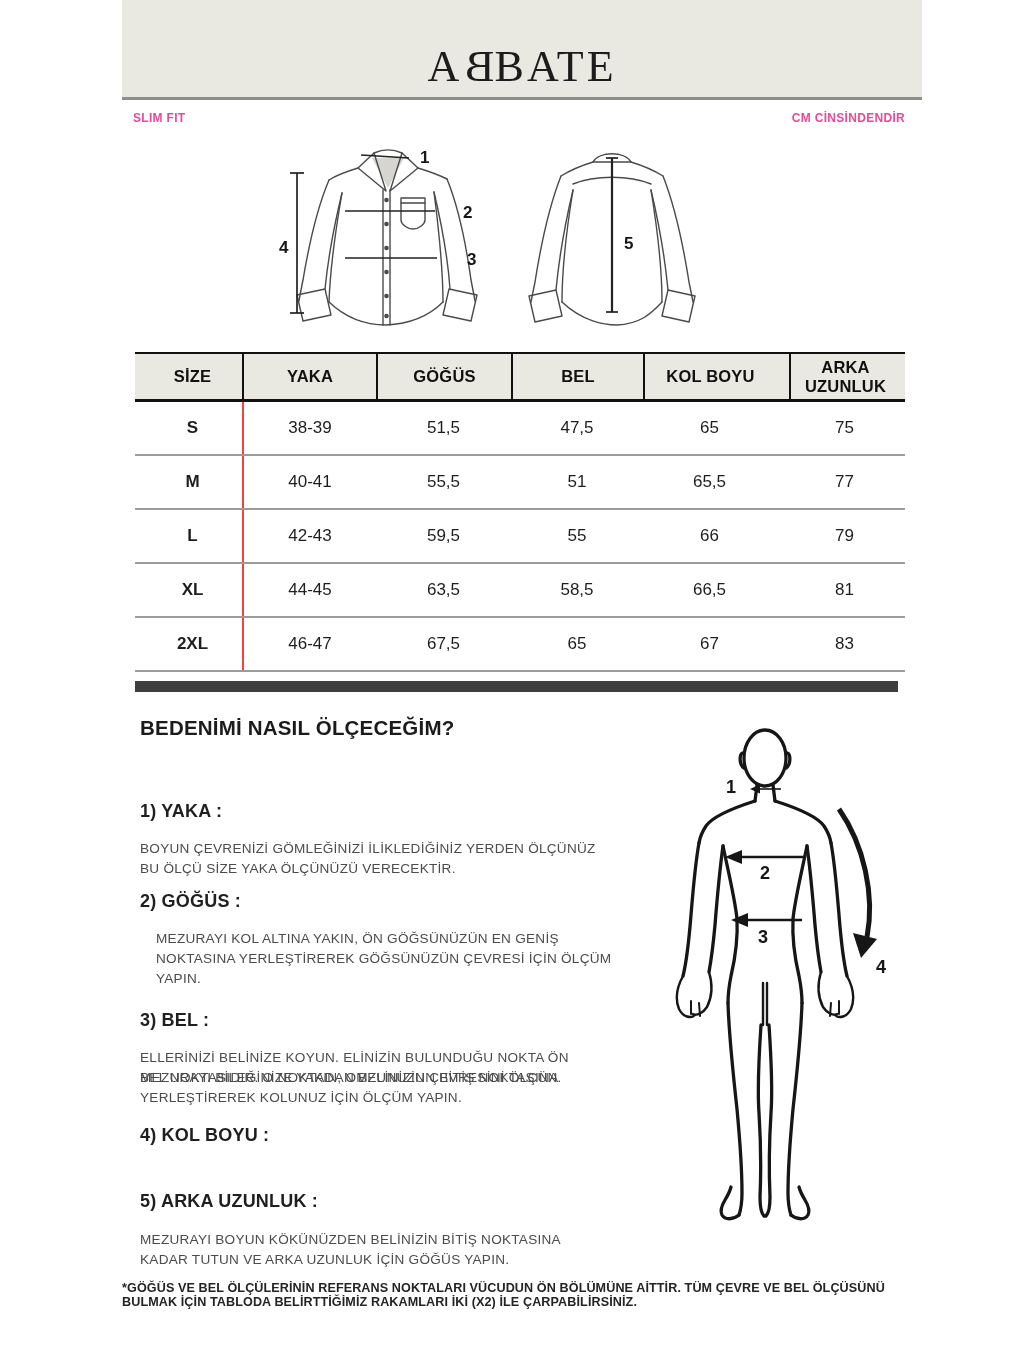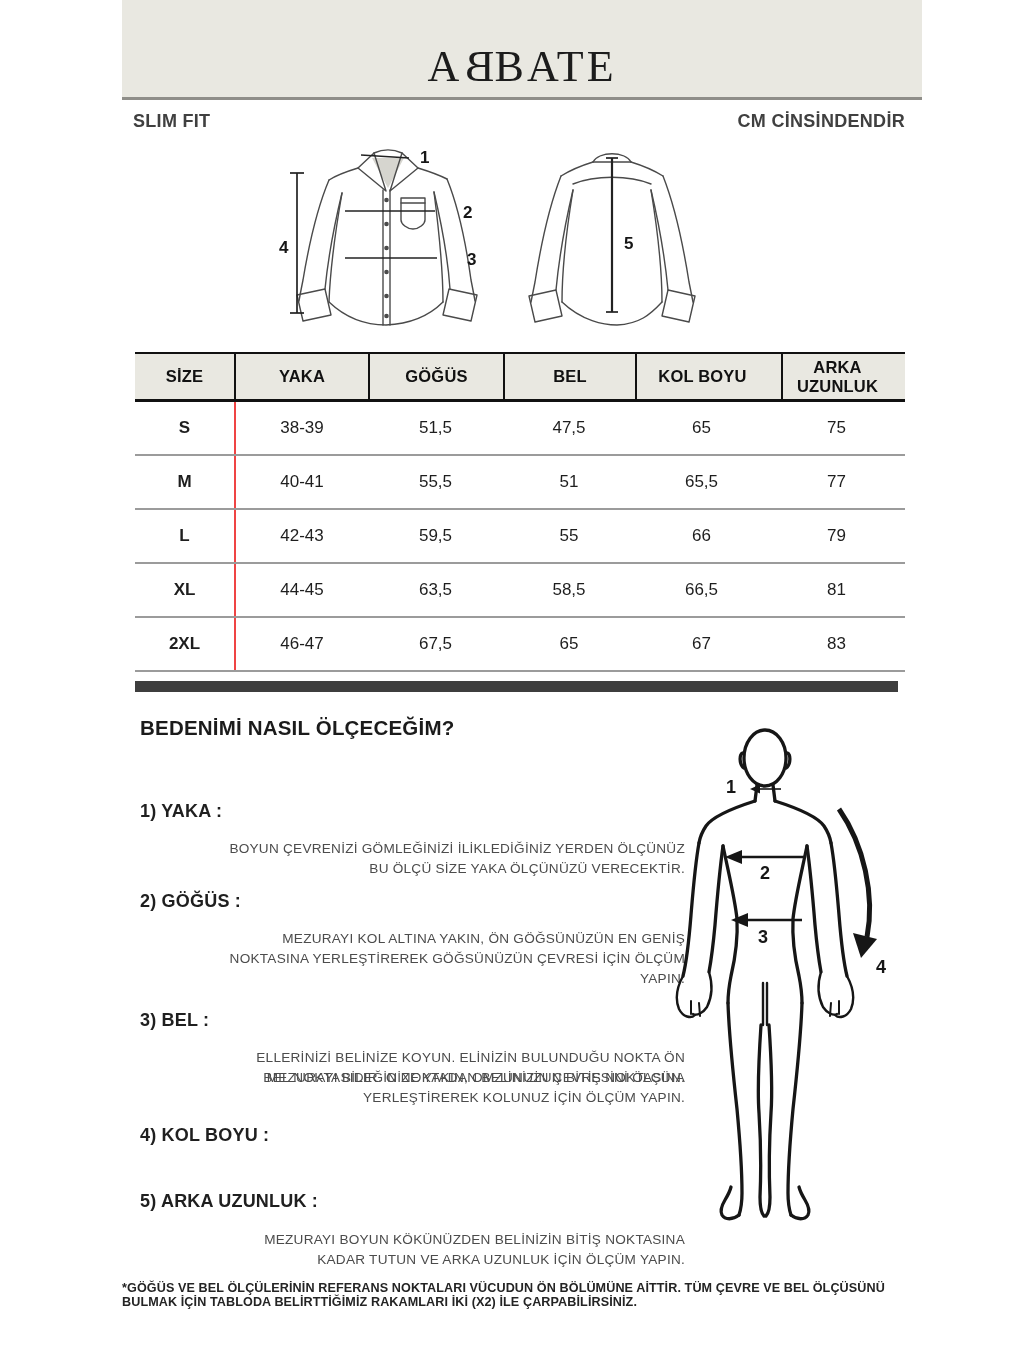--- a/index.html
+++ b/index.html
@@ -7,50 +7,50 @@
         font-family:"Liberation Sans","DejaVu Sans",sans-serif;color:#1d1d1d;}
 
   
   .band{position:absolute;left:122px;top:0;width:800px;height:97px;background:#e9e8e1;
         border-bottom:3px solid #8f8e89;display:flex;align-items:flex-end;justify-content:center;}
   .logo{font-family:"Liberation Serif","DejaVu Serif",serif;font-size:44px;font-weight:500;
         letter-spacing:3px;color:#1c1c1c;line-height:1;padding-bottom:8px;}
   .logo .mir{display:inline-block;transform:scaleX(-1);}
 
   .fit-row{position:absolute;left:133px;top:111px;width:772px;display:flex;
-           justify-content:space-between;font-size:18px;font-weight:bold;color:#404040;
+           justify-content:space-between;font-size:12px;font-weight:bold;color:#ec4899;
            letter-spacing:.3px;}
 
   
   .svg-abs{position:absolute;}
   .sketch{stroke:#4a4a4a;stroke-width:1.4;fill:none;stroke-linecap:round;stroke-linejoin:round;}
   .measure{stroke:#222;stroke-width:1.7;fill:none;}
   .dlabel{font-family:"Liberation Sans","DejaVu Sans",sans-serif;font-size:17px;font-weight:bold;fill:#161616;}
 
   
   .size-table{position:absolute;left:135px;top:352px;width:770px;}
-  .st-grid{display:grid;grid-template-columns:99px 134px 135px 132px 133px 137px;}
+  .st-grid{display:grid;grid-template-columns:99px 134px 135px 132px 133px 137px;padding-left:8px;}
   .st-header{background:#e9e8e1;border-top:2px solid #111;border-bottom:3px solid #111;
              height:50px;box-sizing:border-box;}
   .st-hcell{display:flex;align-items:center;justify-content:center;text-align:center;
             font-size:16.5px;font-weight:bold;color:#111;line-height:1.12;letter-spacing:.2px;}
   .st-header .st-hcell + .st-hcell{border-left:2px solid #111;}
   .st-row{height:54px;box-sizing:border-box;border-bottom:2px solid #9b9b9b;}
   .st-cell{display:flex;align-items:center;justify-content:center;font-size:17px;color:#1e1e1e;height:100%;}
   .st-cell.size{font-weight:bold;}
   .st-row .st-cell:nth-child(2){border-left:2px solid #ef4444;}
 
   .divider-bar{position:absolute;left:135px;top:681px;width:763px;height:11px;background:#3e3e3e;}
 
   
   .guide-title{position:absolute;left:140px;top:716px;font-size:20.5px;font-weight:bold;
                color:#1b1b1b;letter-spacing:.2px;}
   .sec-title{position:absolute;left:140px;font-size:18px;font-weight:bold;color:#1f1f1f;letter-spacing:.2px;}
   .sec-body{position:absolute;left:140px;width:545px;font-size:13.6px;color:#4c4c4c;
-            line-height:20px;letter-spacing:.25px;white-space:pre-line;text-align:right;}
+            line-height:20px;letter-spacing:.25px;white-space:pre-line;}
   .footer-note{position:absolute;left:122px;top:1281px;width:808px;font-size:12.6px;
                font-weight:bold;color:#242424;line-height:14px;letter-spacing:.1px;white-space:pre-line;}
 
   .figure-stroke{stroke:#161616;stroke-width:3.3;fill:none;stroke-linecap:round;stroke-linejoin:round;}
   .fig-arrow{stroke:#161616;fill:none;}
   .fig-head{fill:#161616;stroke:none;}
   .flabel{font-family:"Liberation Sans","DejaVu Sans",sans-serif;font-size:18px;font-weight:bold;fill:#161616;}
 </style>
 </head>
 <body>
@@ -186,35 +186,35 @@
 
   <div class="divider-bar"></div>
 
   <div class="guide-title">BEDENİMİ NASIL ÖLÇECEĞİM?</div>
 
   <div class="sec-title" style="top:801px;">1) YAKA :</div>
   <div class="sec-body" style="top:839px;">BOYUN ÇEVRENİZİ GÖMLEĞİNİZİ İLİKLEDİĞİNİZ YERDEN ÖLÇÜNÜZ
 BU ÖLÇÜ SİZE YAKA ÖLÇÜNÜZÜ VERECEKTİR.</div>
 
   <div class="sec-title" style="top:891px;">2) GÖĞÜS :</div>
-  <div class="sec-body" style="top:929px;">MEZURAYI KOL ALTINA YAKIN, ÖN GÖĞSÜNÜZÜN EN GENİŞ
+  <div class="sec-body" style="top:929px;margin-left:16px;">MEZURAYI KOL ALTINA YAKIN, ÖN GÖĞSÜNÜZÜN EN GENİŞ
 NOKTASINA YERLEŞTİREREK GÖĞSÜNÜZÜN ÇEVRESİ İÇİN ÖLÇÜM
 YAPIN.</div>
 
   <div class="sec-title" style="top:1010px;">3) BEL :</div>
   <div class="sec-body" style="top:1048px;">ELLERİNİZİ BELİNİZE KOYUN. ELİNİZİN BULUNDUĞU NOKTA ÖN
 BEL NOKTASIDIR. O NOKTADAN BELİNİZİN ÇEVRESİNİ ÖLÇÜN.</div>
 
   <div class="sec-title" style="top:1094px;margin-top:31px;">4) KOL BOYU :</div>
   <div class="sec-body" style="top:1068px;">MEZURAYI BİLEĞİNİZE YAKIN, OMZUNUZUN BİTİŞ NOKTASINA
 YERLEŞTİREREK KOLUNUZ İÇİN ÖLÇÜM YAPIN.</div>
 
   <div class="sec-title" style="top:1191px;">5) ARKA UZUNLUK :</div>
   <div class="sec-body" style="top:1230px;">MEZURAYI BOYUN KÖKÜNÜZDEN BELİNİZİN BİTİŞ NOKTASINA
-KADAR TUTUN VE ARKA UZUNLUK  İÇİN ÖLÇÜM YAPIN.</div>
+KADAR TUTUN VE ARKA UZUNLUK  İÇİN GÖĞÜS YAPIN.</div>
 
   <svg class="svg-abs" style="left:663px;top:713px;" width="310" height="515" viewBox="0 0 310 515">
     <g class="figure-stroke">
       <ellipse cx="102" cy="45" rx="21" ry="28"></ellipse>
       <path d="M 80,40 C 76,40 76,52 81,55"></path>
       <path d="M 124,40 C 128,40 128,52 123,55"></path>
       <path d="M 94,72 L 92,88"></path>
       <path d="M 110,72 L 112,88"></path>
       <path d="M 92,88 C 70,95 50,103 43,113 C 39,119 37,124 36,130"></path>
       <path d="M 112,88 C 134,95 154,103 161,113 C 165,119 167,124 168,130"></path>

